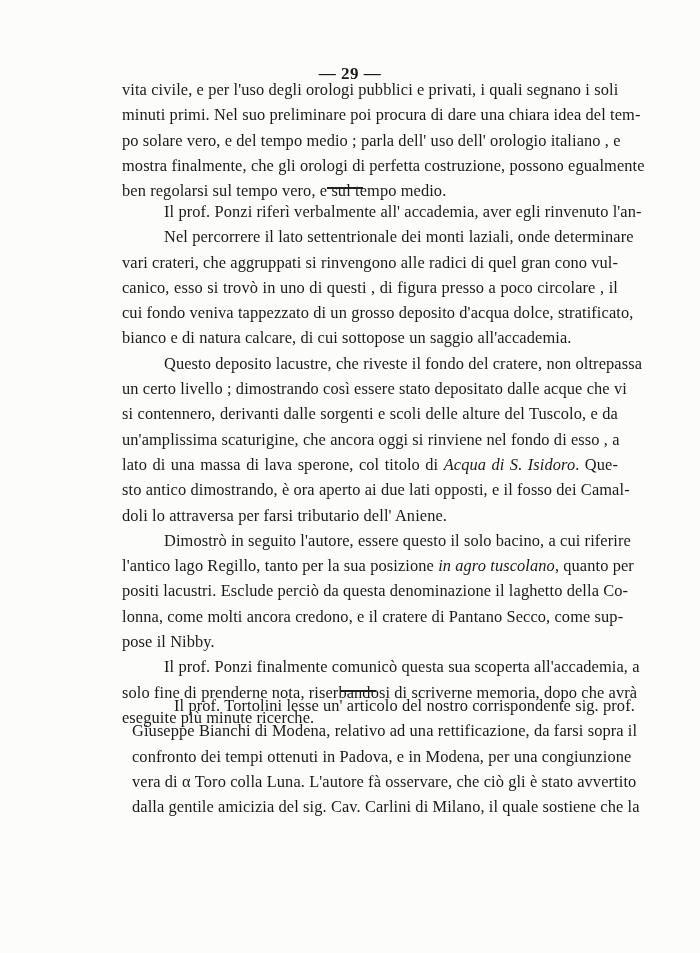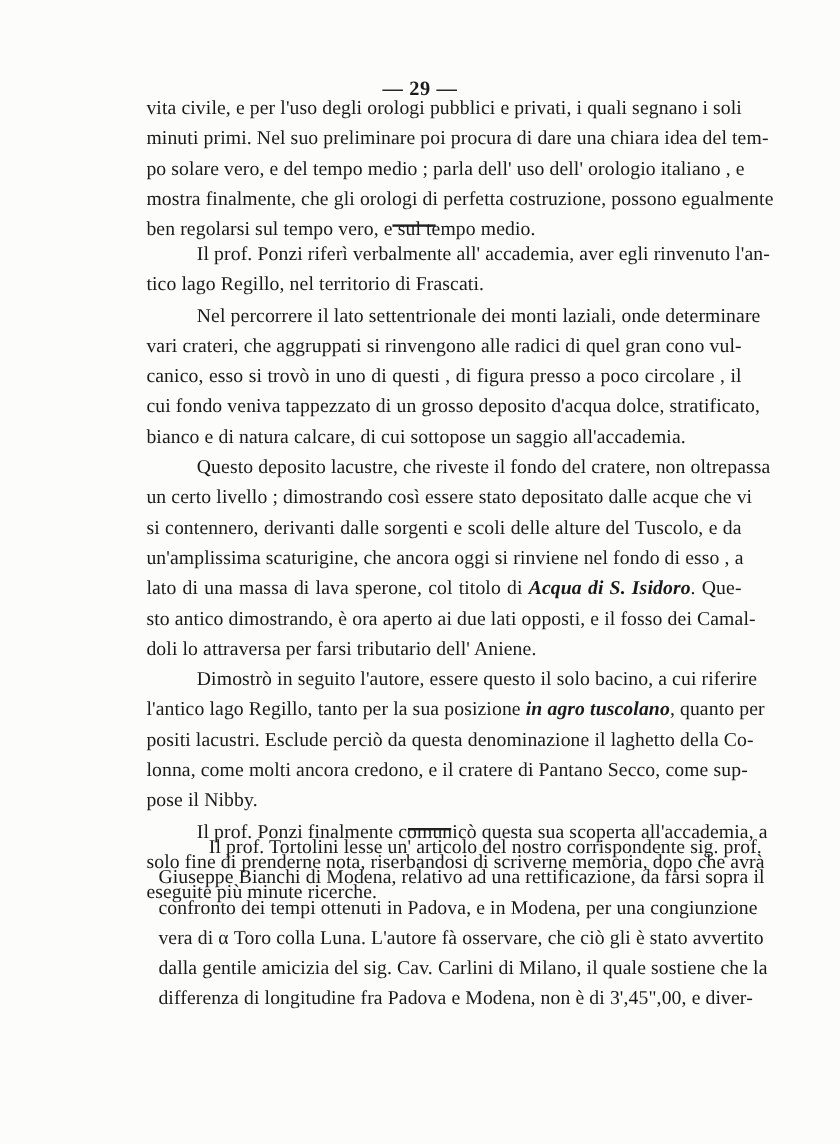--- a/index.html
+++ b/index.html
@@ -18,21 +18,21 @@
   }
   .block { position: absolute; left: 74px; width: 544px; }
   .line {
     height: 25.3px; line-height: 25.3px; font-size: 16.4px;
     white-space: nowrap; text-align: justify; text-align-last: justify;
     letter-spacing: 0.1px;
     margin-left: 48px;
   }
   .line.last { text-align-last: left; }
   .line.indent { padding-left: 42px; }
-  .line i { font-style: italic; font-weight: bold; }
+  .line i { font-style: italic; }
   .rule {
     position: absolute; height: 2px; background: #222; width: 36px;
   }
   #b1 { top: 77px; }
   #b2 { top: 199px; }
   #b3 { top: 693px; left: 84px; width: 536px; }
   #r1 { top: 187px; left: 327px; }
   #r2 { top: 690px; left: 340px; }
 </style>
 </head>
@@ -46,21 +46,20 @@
     <div class="line">minuti primi. Nel suo preliminare poi procura di dare una chiara idea del tem-</div>
     <div class="line">po solare vero, e del tempo medio ; parla dell' uso dell' orologio italiano , e</div>
     <div class="line">mostra finalmente, che gli orologi di perfetta costruzione, possono egualmente</div>
     <div class="line last">ben regolarsi sul tempo vero, e sul tempo medio.</div>
   </div>
 
   <div class="rule" id="r1"></div>
 
   <div class="block" id="b2">
     <div class="line indent">Il prof. Ponzi riferì verbalmente all' accademia, aver egli rinvenuto l'an-</div>
-    <div class="line last">tico lago Regillo, nel territorio di Frascati.</div>
     <div class="line indent">Nel percorrere il lato settentrionale dei monti laziali, onde determinare</div>
     <div class="line">vari crateri, che aggruppati si rinvengono alle radici di quel gran cono vul-</div>
     <div class="line">canico, esso si trovò in uno di questi , di figura presso a poco circolare , il</div>
     <div class="line">cui fondo veniva tappezzato di un grosso deposito d'acqua dolce, stratificato,</div>
     <div class="line last">bianco e di natura calcare, di cui sottopose un saggio all'accademia.</div>
     <div class="line indent">Questo deposito lacustre, che riveste il fondo del cratere, non oltrepassa</div>
     <div class="line">un certo livello ; dimostrando così essere stato depositato dalle acque che vi</div>
     <div class="line">si contennero, derivanti dalle sorgenti e scoli delle alture del Tuscolo, e da</div>
     <div class="line">un'amplissima scaturigine, che ancora oggi si rinviene nel fondo di esso , a</div>
     <div class="line"><span>lato di una massa di lava sperone, col titolo di </span><i>Acqua di S. Isidoro</i><span>. Que-</span></div>
@@ -77,15 +76,14 @@
   </div>
 
   <div class="rule" id="r2"></div>
 
   <div class="block" id="b3">
     <div class="line indent">Il prof. Tortolini lesse un' articolo del nostro corrispondente sig. prof.</div>
     <div class="line">Giuseppe Bianchi di Modena, relativo ad una rettificazione, da farsi sopra il</div>
     <div class="line">confronto dei tempi ottenuti in Padova, e in Modena, per una congiunzione</div>
     <div class="line">vera di α Toro colla Luna. L'autore fà osservare, che ciò gli è stato avvertito</div>
     <div class="line">dalla gentile amicizia del sig. Cav. Carlini di Milano, il quale sostiene che la</div>
-    <div class="line">differenza di longitudine fra Padova e Modena, non è di 3',45",00, e diver-</div>
   </div>
 </div>
 
 </body></html>

